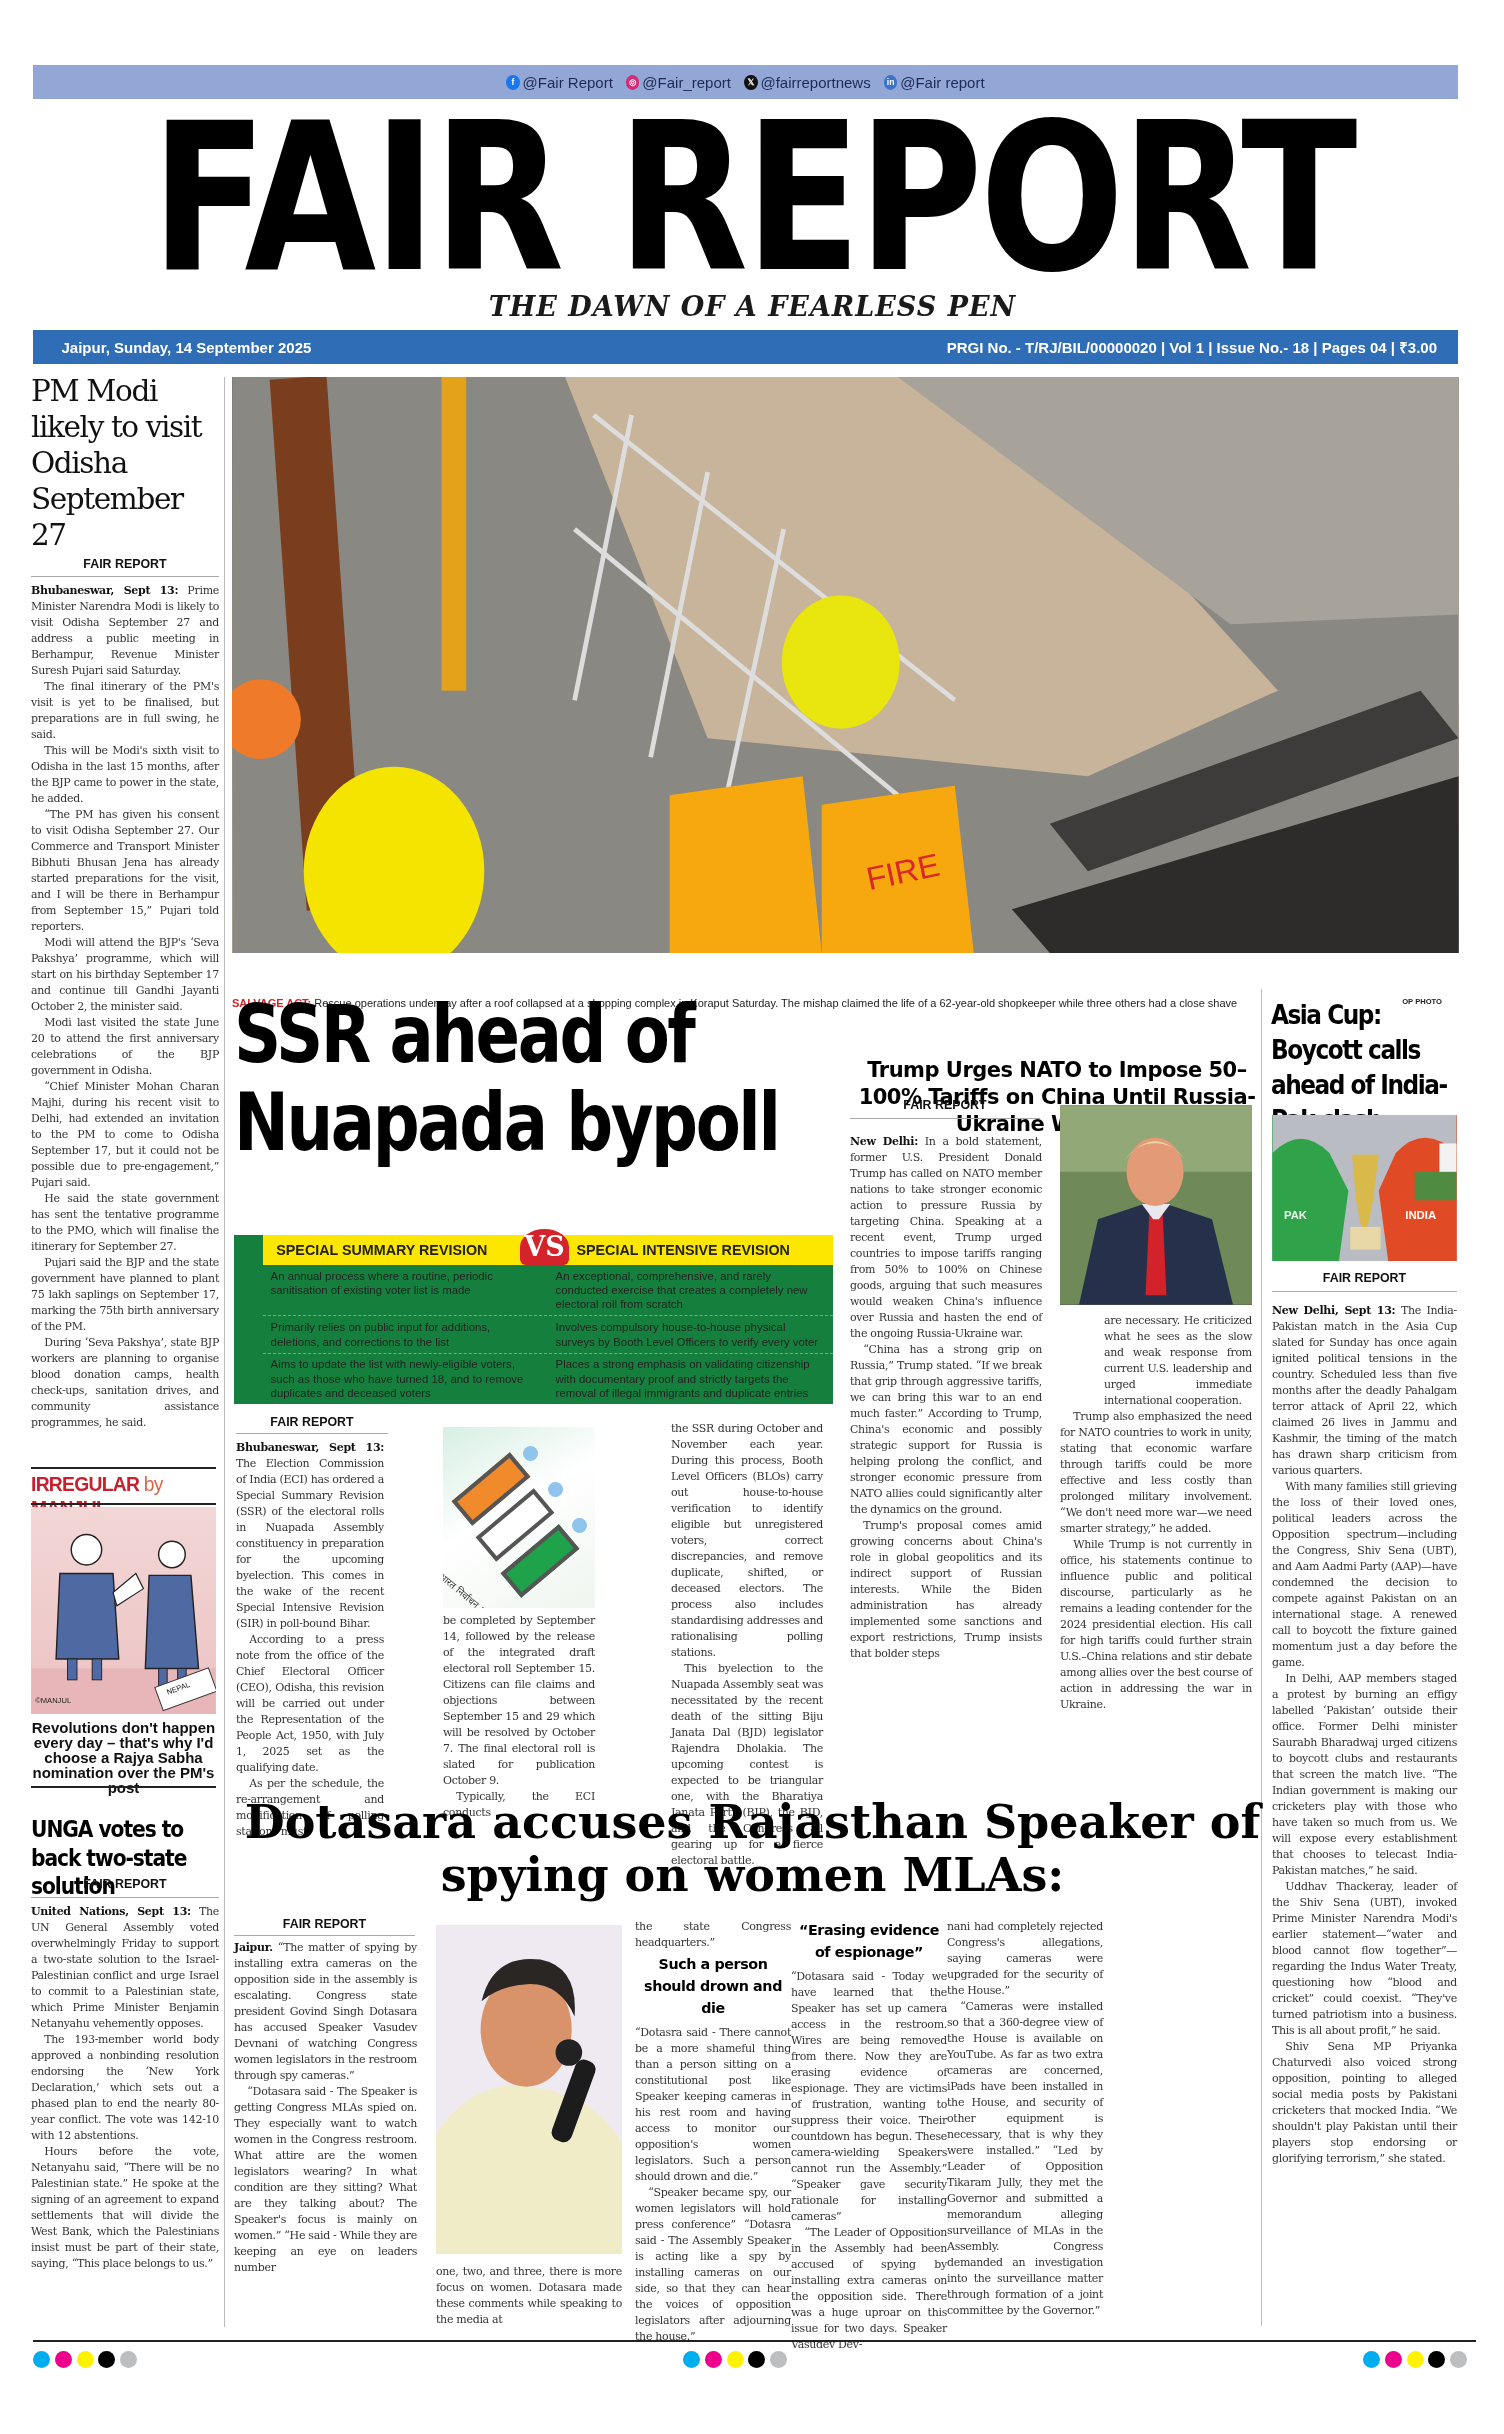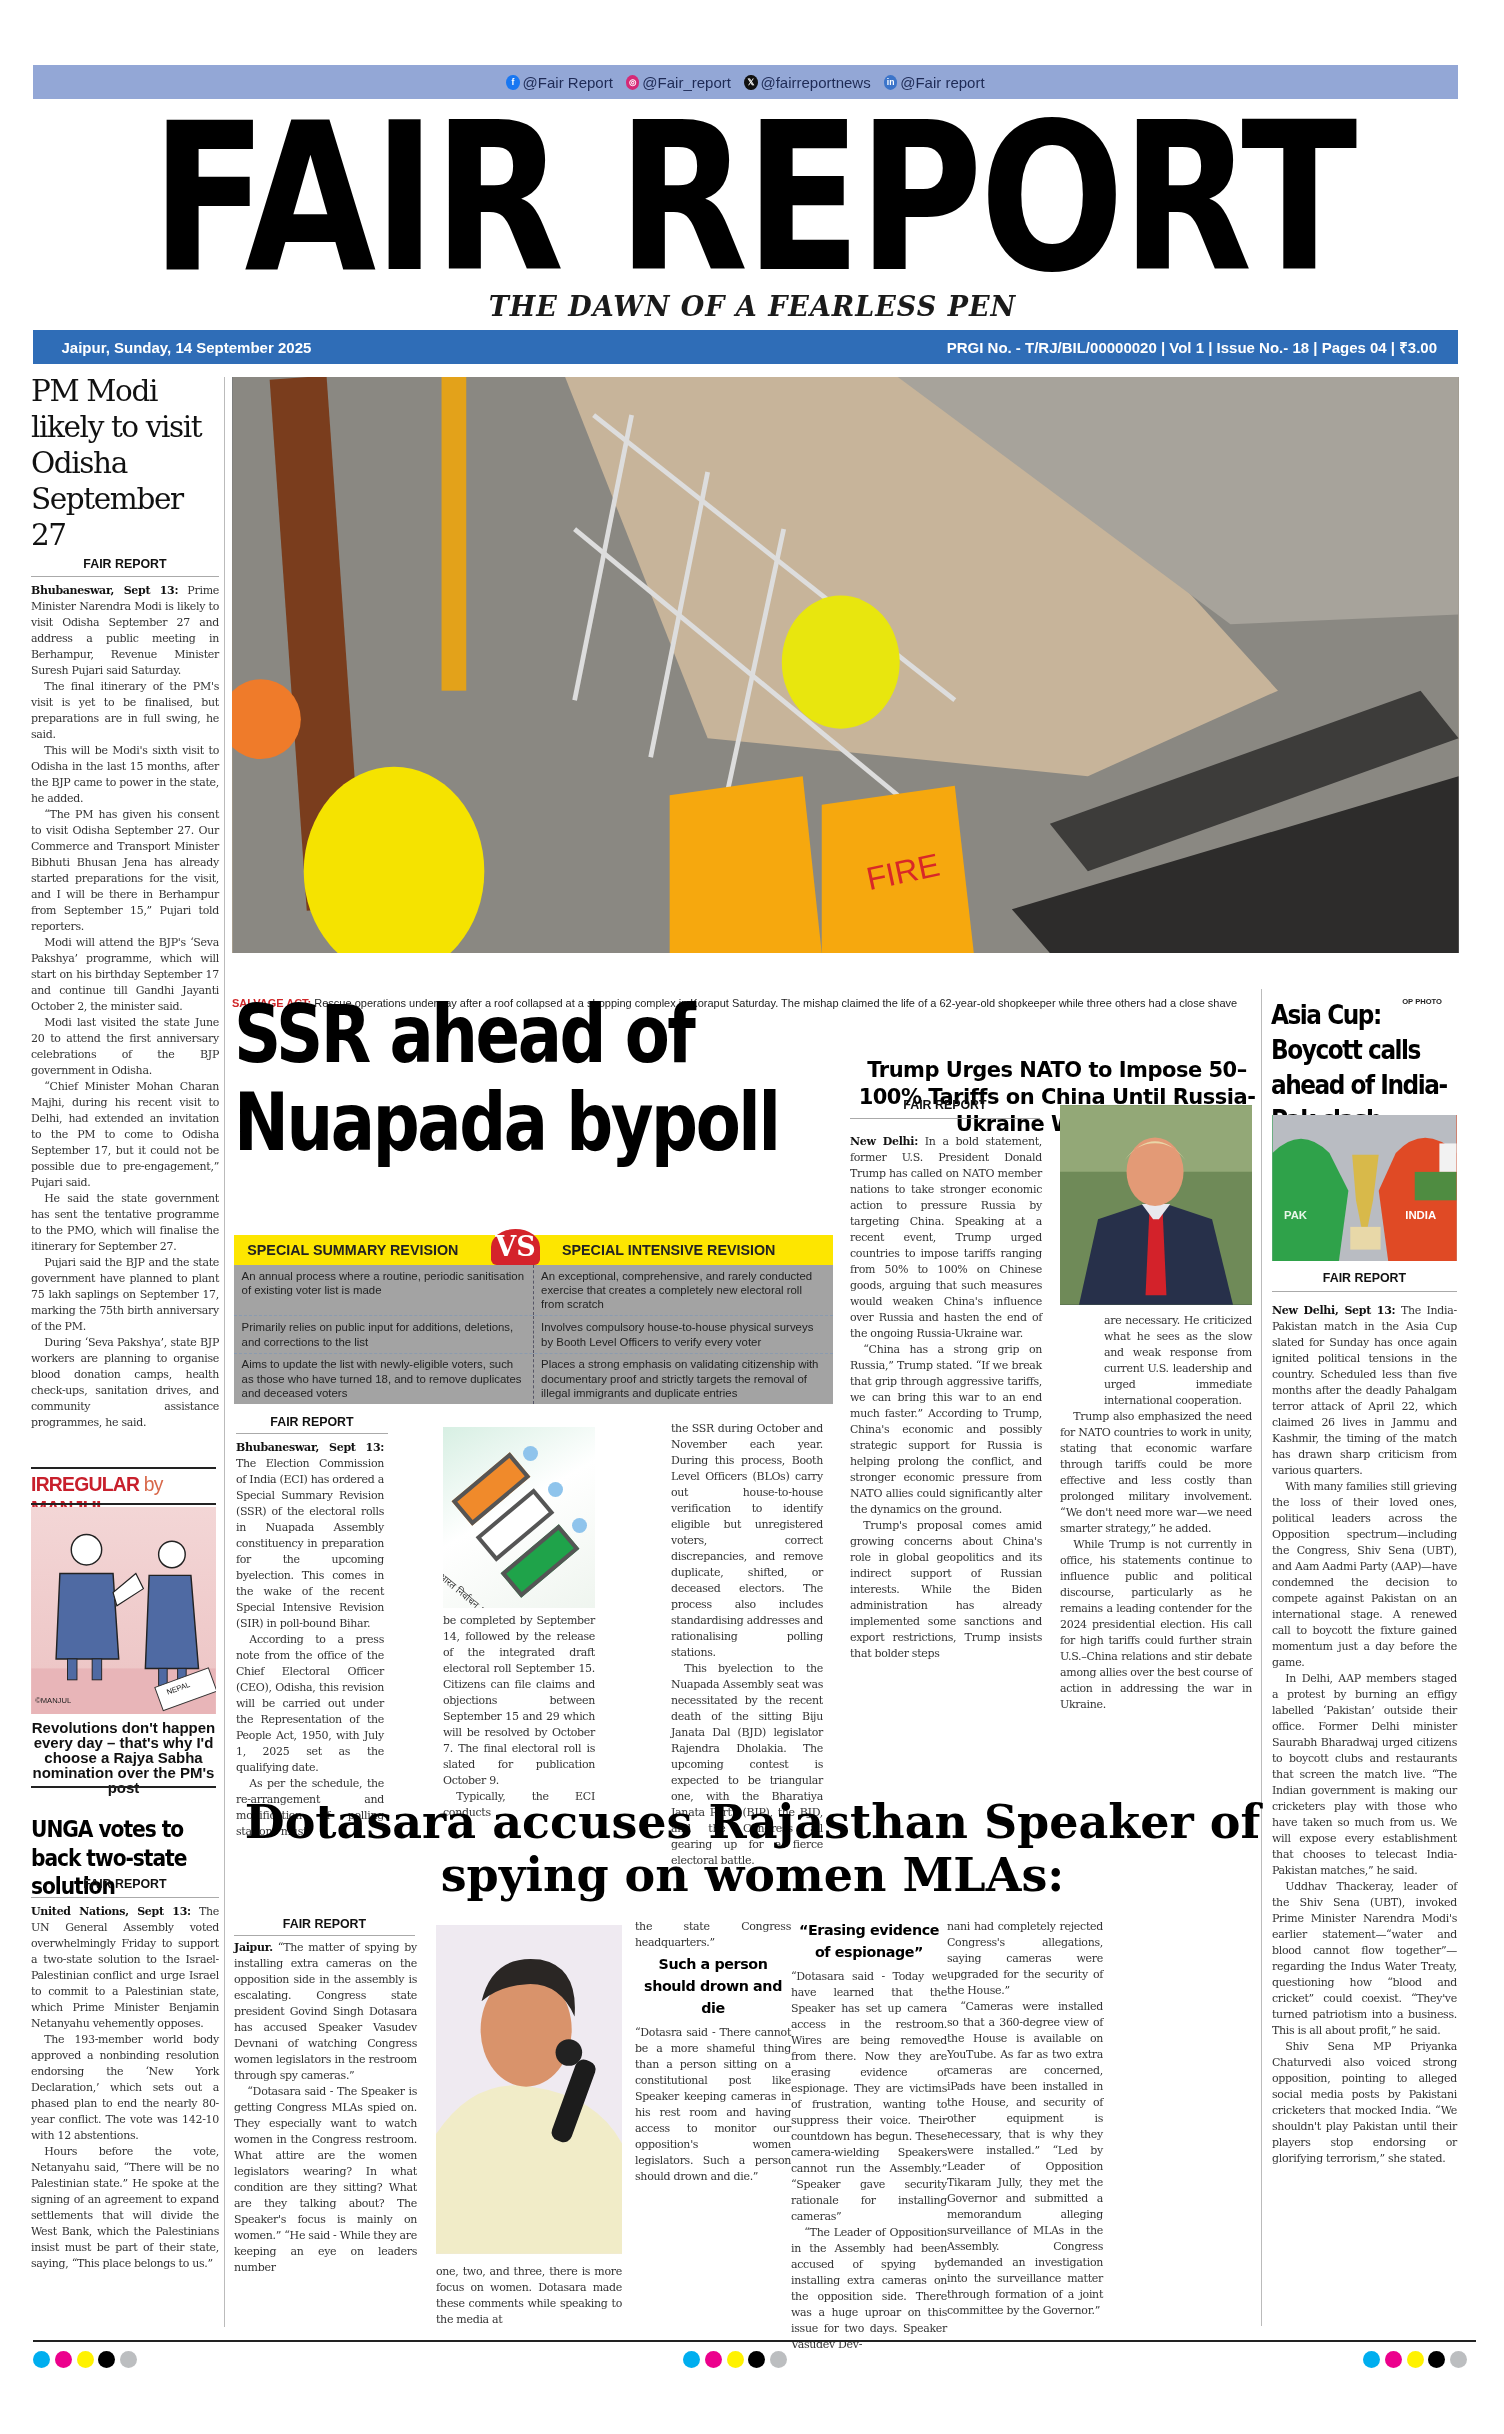--- a/index.html
+++ b/index.html
@@ -31,21 +31,21 @@
   .body-text p:first-child { text-indent: 0; }
   .body-text b { color: #111; }
 
   .photo-main { position: absolute; left: 232px; top: 377px; width: 1227px; height: 576px; overflow: hidden; background: linear-gradient(160deg, #6b6f76 0%, #9c8c78 30%, #c9b8a0 55%, #bfb3a3 75%, #5b5d60 100%); }
   .caption { position: absolute; left: 232px; top: 957px; width: 1227px; font-family: "Liberation Sans", sans-serif; font-size: 11px; color: #222; display: flex; justify-content: space-between; margin-top: 40px; }
   .caption .cap-label { color: #d02628; font-weight: bold; }
   .caption .credit { font-size: 7.6px; font-weight: bold; padding-right: 17px; }
 
   .ssr-head { position: absolute; left: 234px; top: 991px; width: 609px; font-family: "DejaVu Sans", sans-serif; font-weight: bold; font-size: 80px; line-height: 88px; letter-spacing: -2.9px; color: #000; transform: scaleX(0.82); transform-origin: left top; width: 742px; }
 
-  .cmp-table { position: absolute; left: 234px; top: 1235px; width: 599px; background: #a3a3a3; font-family: "Liberation Sans", sans-serif; font-size: 11.4px; color: #222; }
+  .cmp-table { position: absolute; left: 234px; top: 1235px; width: 599px; background: #15803d; font-family: "Liberation Sans", sans-serif; font-size: 11.4px; color: #222; padding-left: 29px; }
   .cmp-hdr { height: 30px; background: #fde600; display: flex; align-items: center; position: relative; font-weight: bold; font-size: 14.3px; }
   .cmp-hdr .l { width: 50%; padding-left: 13.3px; }
   .cmp-hdr .r { width: 50%; padding-left: 28.5px; }
   .vs { position: absolute; left: 257px; top: -5.7px; width: 49px; height: 36px; background: #d4232b; color: #fff; border-radius: 50% 50% 5.7px 5.7px; font-family: "DejaVu Serif", serif; font-size: 27px; text-align: center; line-height: 36px; }
   .cmp-row { display: flex; border-bottom: 1px dashed #8a9bb0; }
   .cmp-row:last-child { border-bottom: none; }
   .cmp-row div { width: 50%; padding: 3.8px 7.6px; line-height: 14.3px; }
   .cmp-row div:first-child { border-right: 1px dashed #556; }
 
   .ssr-byline { position: absolute; left: 236px; top: 1415px; width: 152px; }
@@ -311,20 +311,21 @@
     <circle cx="140" cy="134" r="14" fill="#222"></circle>
   </svg>
 </div>
 <div class="dot-col2 body-text">
   <p style="text-indent:0;">one, two, and three, there is more focus on women. Dotasara made these comments while speaking to the media at</p>
 </div>
 <div class="dot-col3 body-text">
   <p style="text-indent:0;">the state Congress headquarters.”</p>
   <div class="sub-head">Such a person should drown and die</div>
   <p style="text-indent:0;">“Dotasra said - There cannot be a more shameful thing than a person sitting on a constitutional post like Speaker keeping cameras in his rest room and having access to monitor our opposition's women legislators. Such a person should drown and die.”</p>
+  <p>“Speaker became spy, our women legislators will hold press conference” “Dotasra said - The Assembly Speaker is acting like a spy by installing cameras on our side, so that they can hear the voices of opposition legislators after adjourning the house.”</p>
 </div>
 <div class="dot-col4 body-text">
   <div class="sub-head">“Erasing evidence of espionage”</div>
   <p style="text-indent:0;">“Dotasara said - Today we have learned that the Speaker has set up camera access in the restroom. Wires are being removed from there. Now they are erasing evidence of espionage. They are victims of frustration, wanting to suppress their voice. Their countdown has begun. These camera-wielding Speakers cannot run the Assembly.” “Speaker gave security rationale for installing cameras”</p>
   <p>“The Leader of Opposition in the Assembly had been accused of spying by installing extra cameras on the opposition side. There was a huge uproar on this issue for two days. Speaker Vasudev Dev-</p>
 </div>
 <div class="dot-col5 body-text">
   <p style="text-indent:0;">nani had completely rejected Congress's allegations, saying cameras were upgraded for the security of the House.”</p>
   <p>“Cameras were installed so that a 360-degree view of the House is available on YouTube. As far as two extra cameras are concerned, iPads have been installed in the House, and security of other equipment is necessary, that is why they were installed.” “Led by Leader of Opposition Tikaram Jully, they met the Governor and submitted a memorandum alleging surveillance of MLAs in the Assembly. Congress demanded an investigation into the surveillance matter through formation of a joint committee by the Governor.”</p>
 </div>

